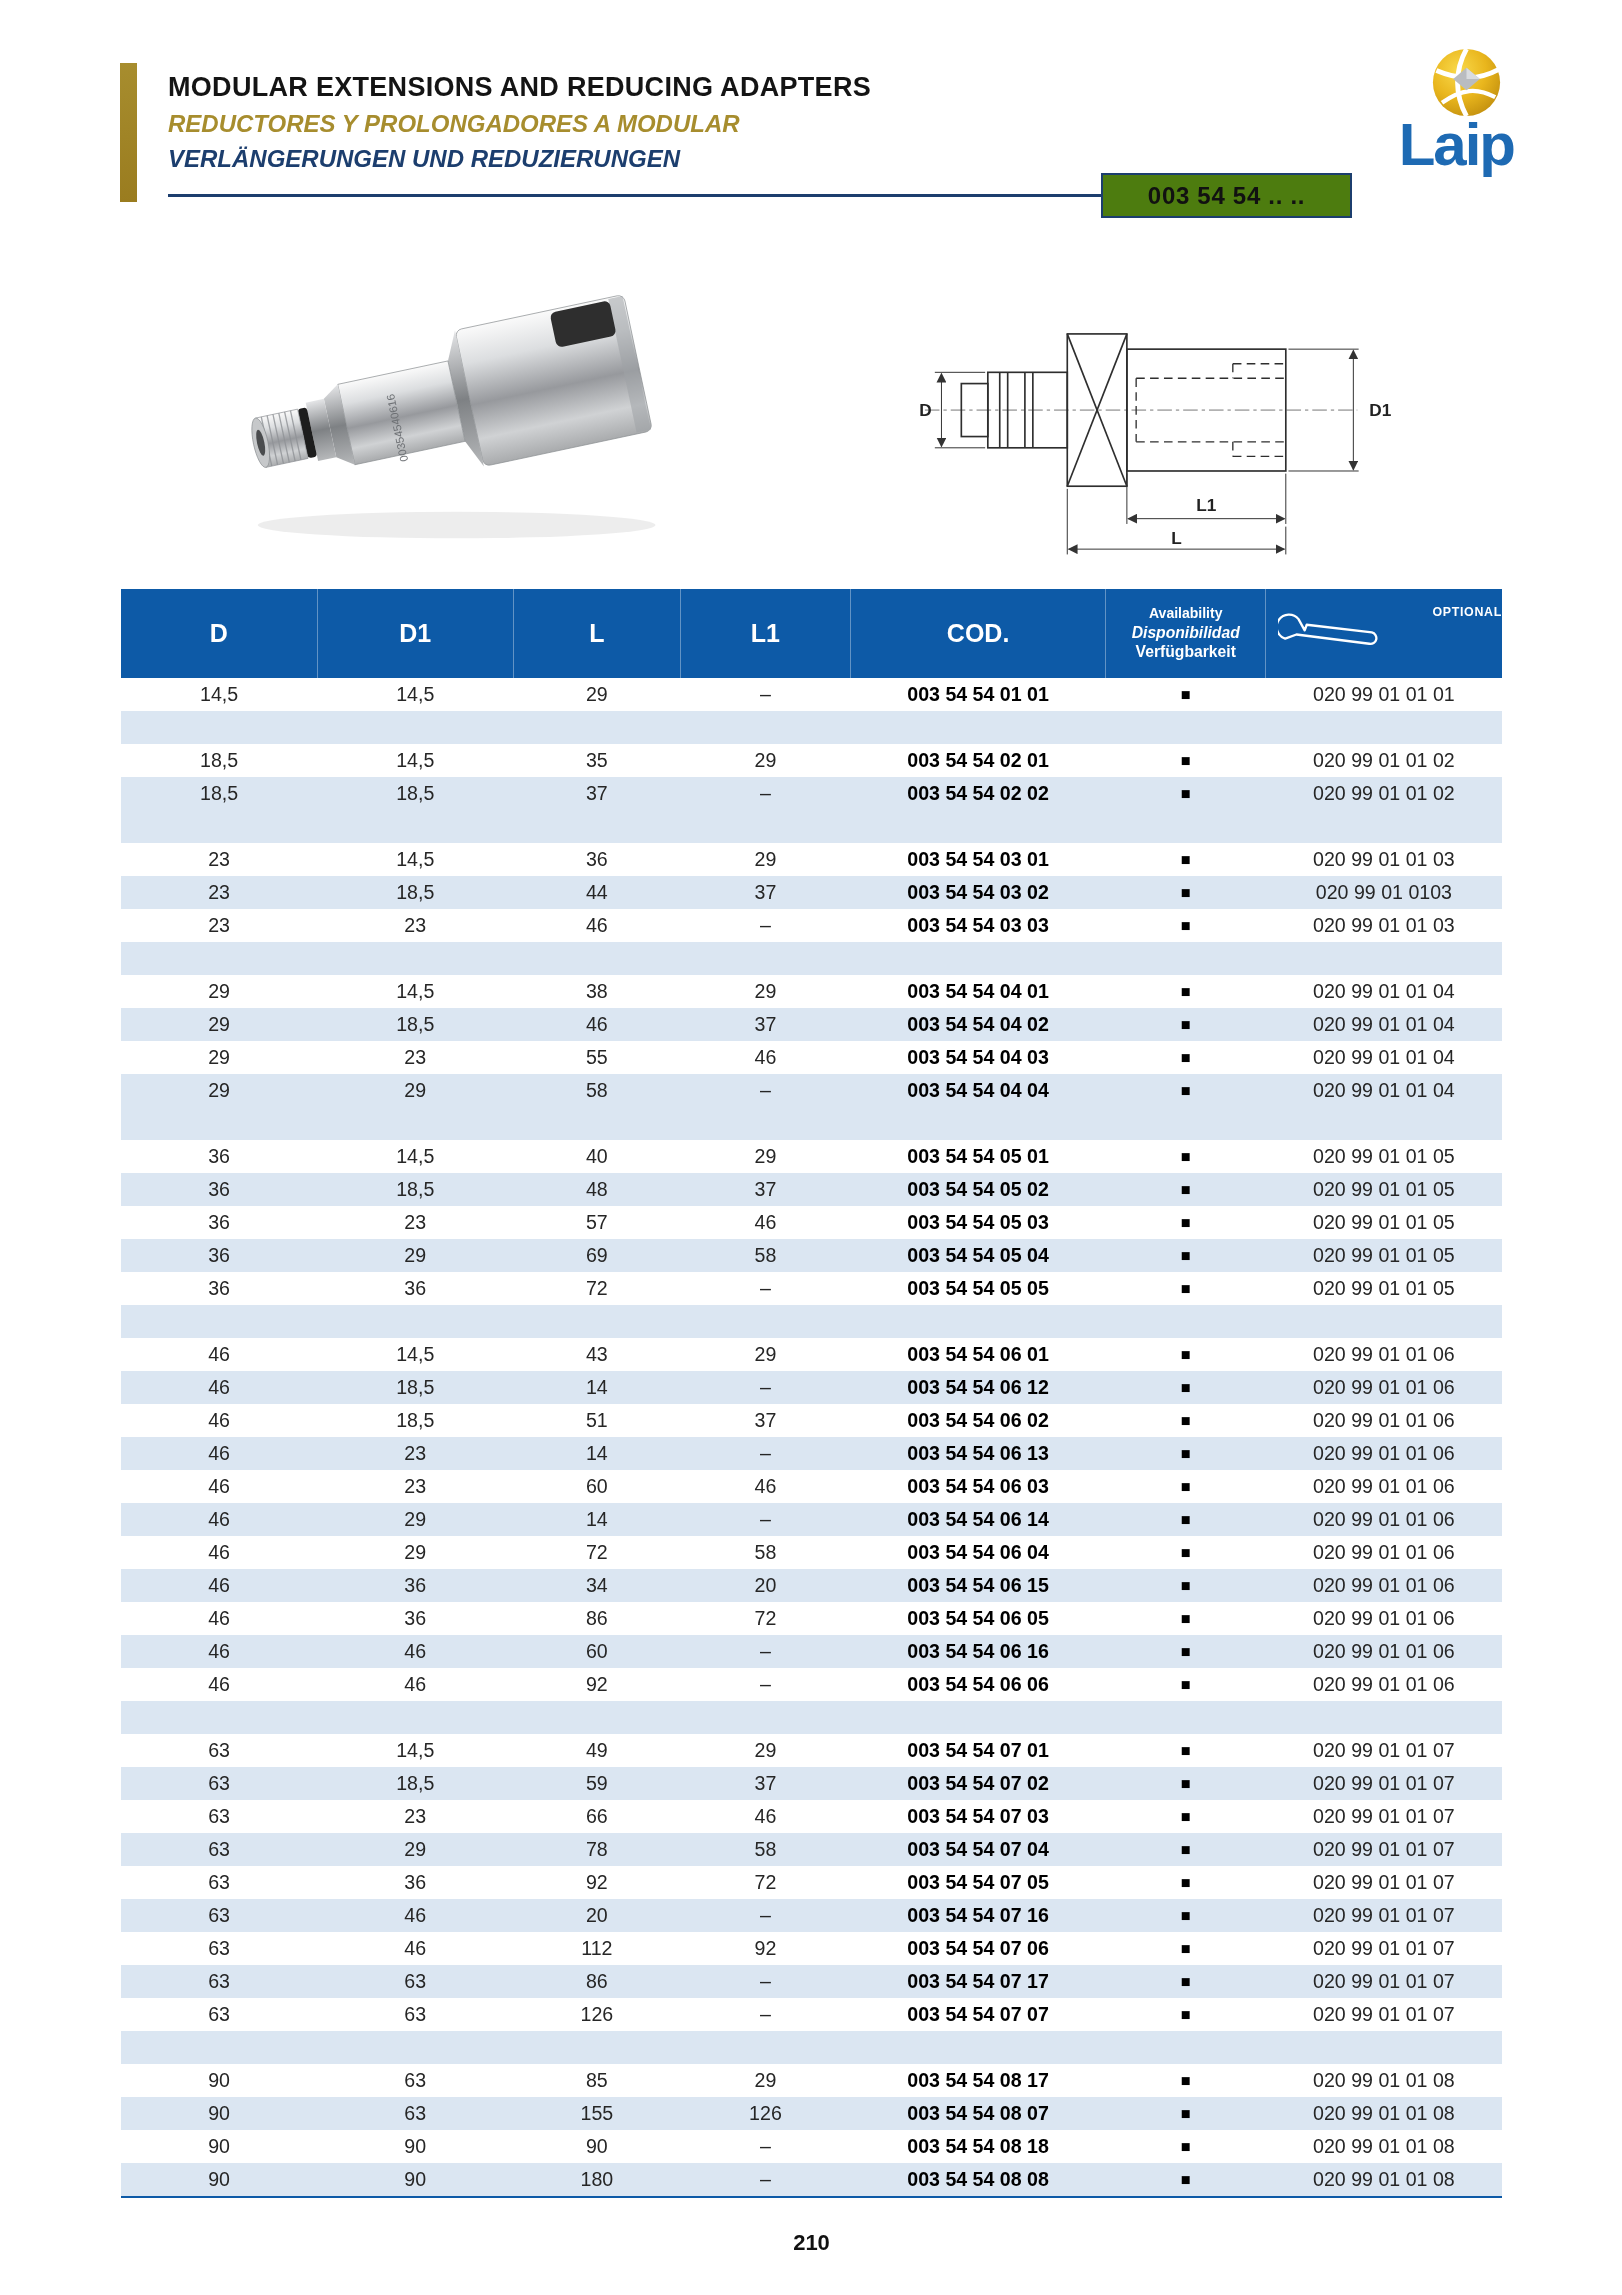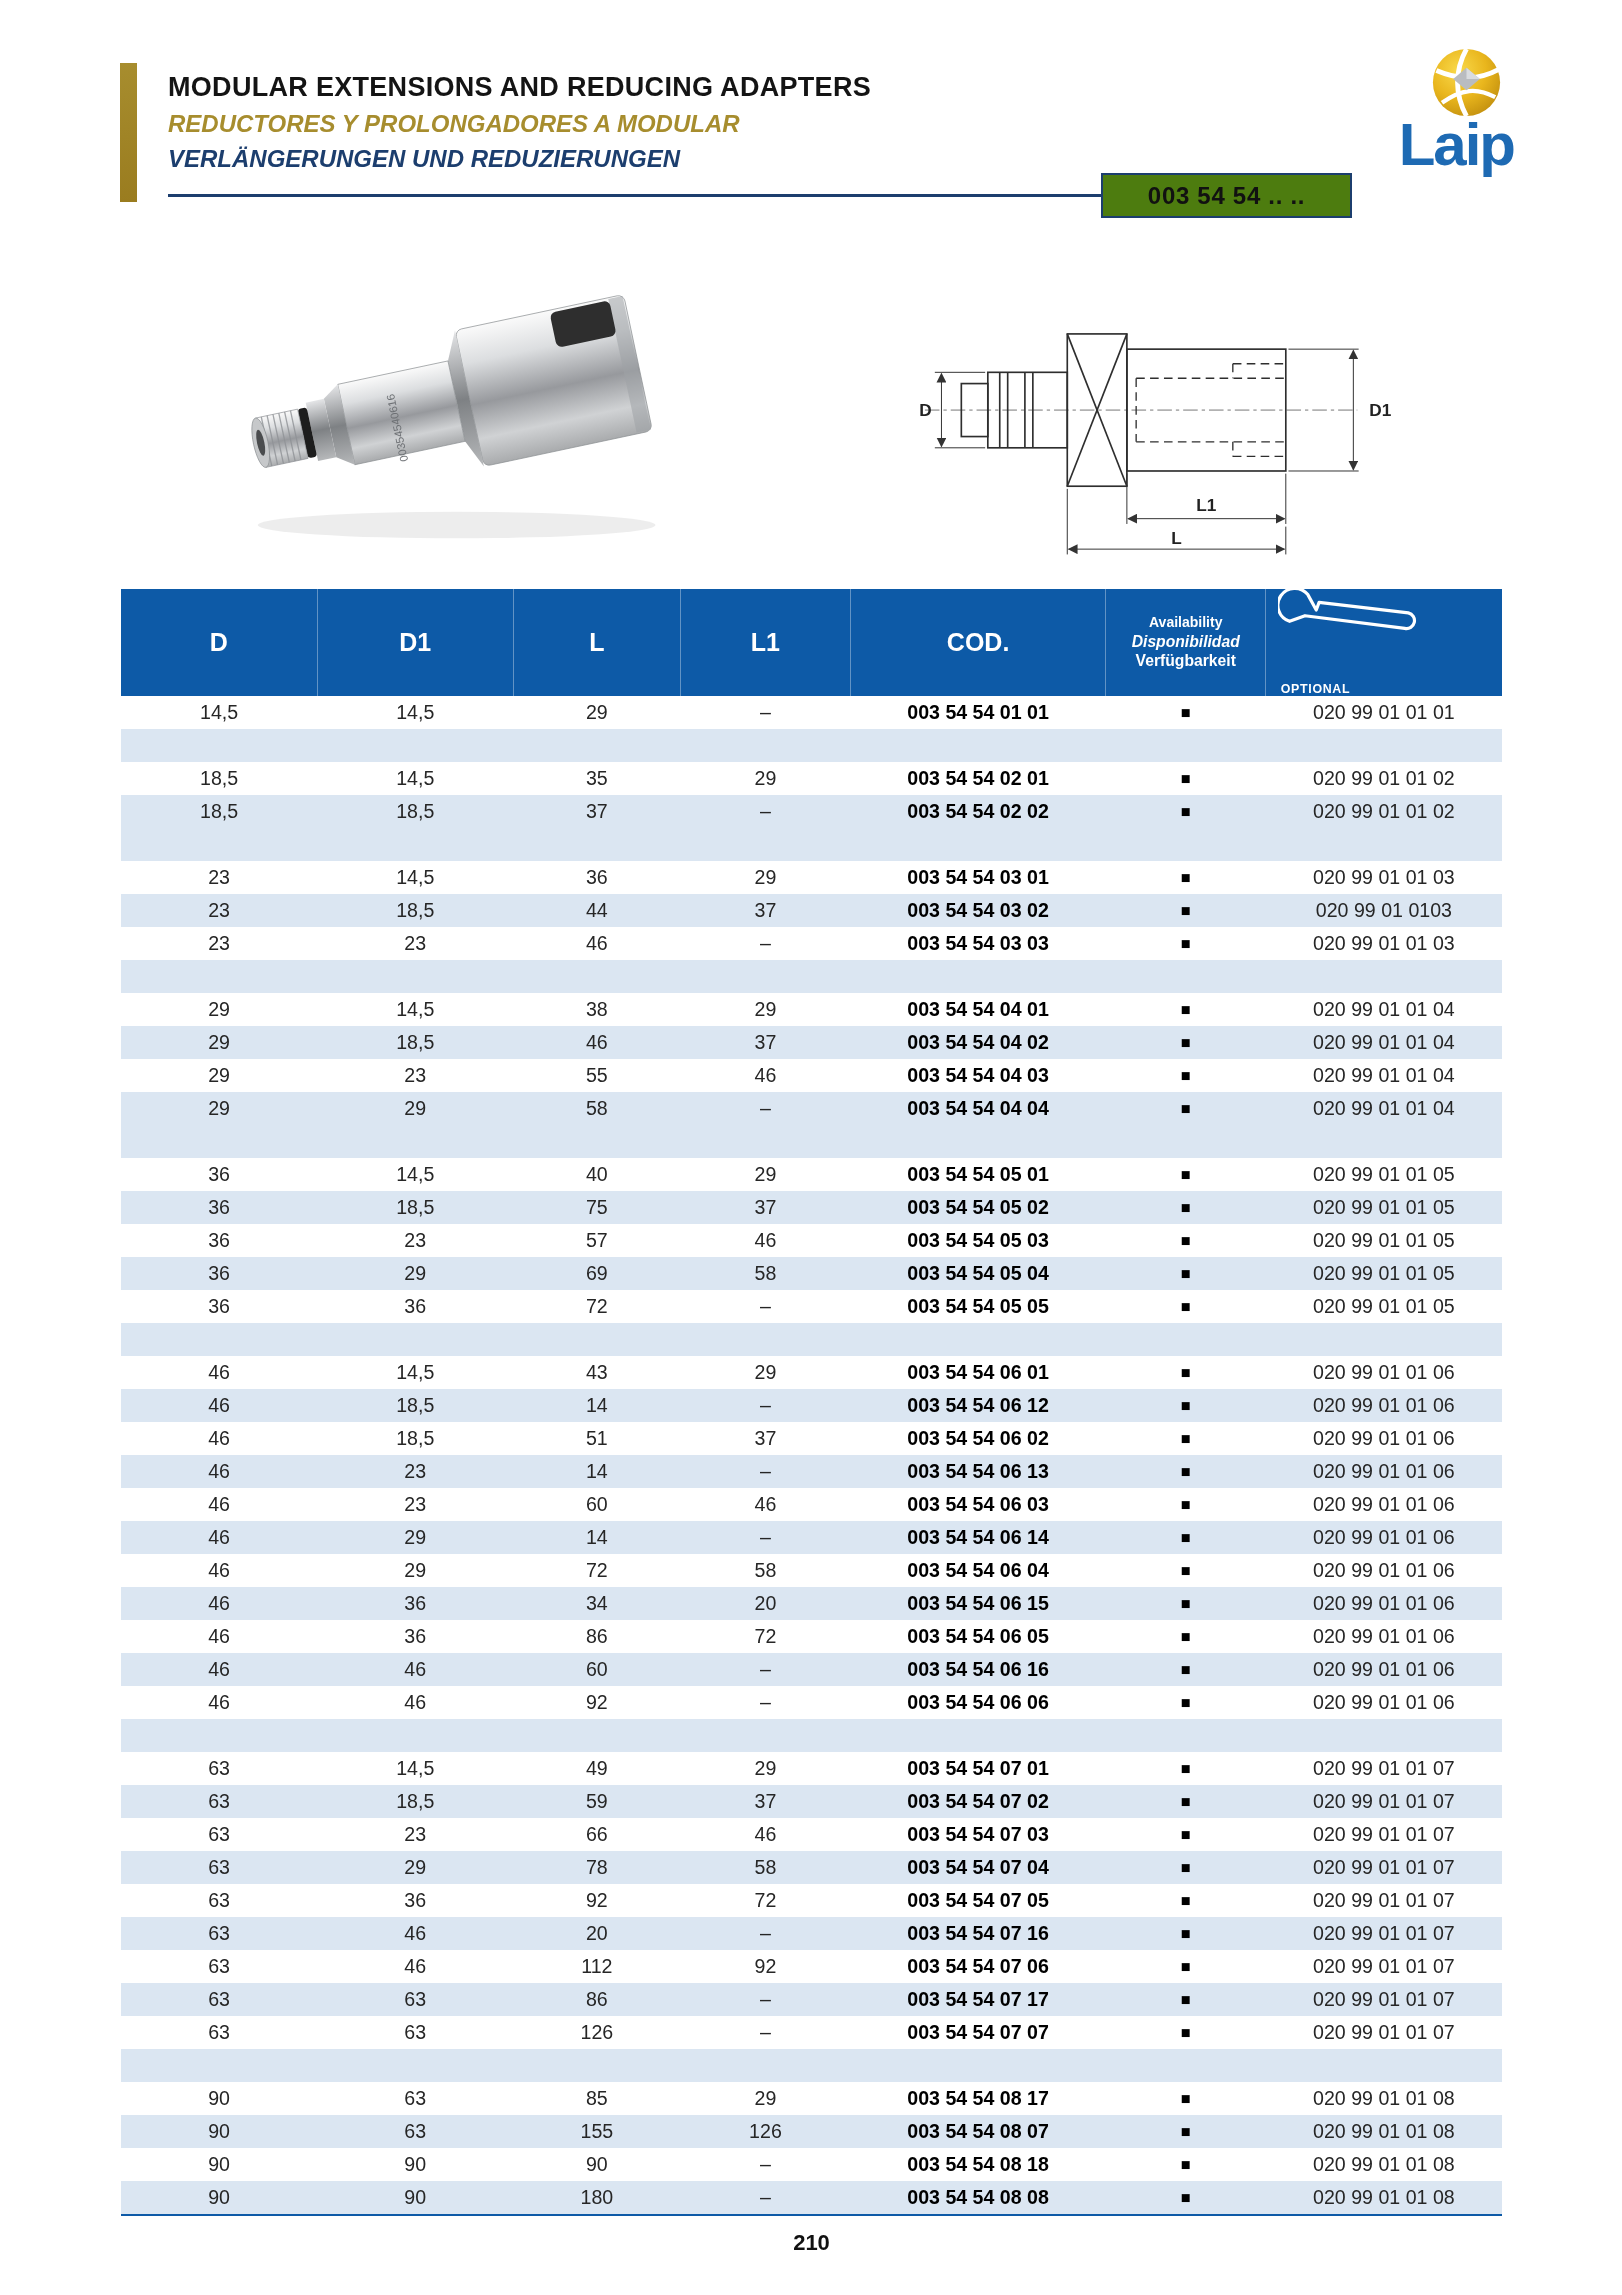--- a/index.html
+++ b/index.html
@@ -37,21 +37,21 @@
   .data-table thead th{
     background:var(--header-blue,#0d5aa7);color:#fff;height:89px;vertical-align:middle;
     font-weight:700;padding:0;
   }
   .data-table thead th + th{border-left:0.7px solid rgba(255,255,255,.35);}
   .th-num{font-size:25px;}
   .avail-head div{line-height:1.25;}
   .av1{font-size:14px;font-weight:700;text-align:center;}
   .av2{font-size:15.7px;font-weight:700;font-style:italic;}
   .av3{font-size:15.7px;font-weight:700;}
-  .opt-head{display:flex;flex-direction:column;align-items:flex-start;justify-content:flex-start;padding-left:11.8px;gap:44px;}
+  .opt-head{display:flex;align-items:flex-start;justify-content:flex-start;padding-left:11.8px;gap:44px;}
   .wrench{width:151px;height:52px;display:block;}
   .opt-label{font-size:12.4px;font-weight:700;letter-spacing:0.7px;margin-top:-2.6px;margin-left:2.6px;}
 
   .data-table tbody td{
     height:33px;line-height:33px;text-align:center;font-size:19.6px;color:#262626;
     padding:0;white-space:nowrap;overflow:hidden;
   }
   .data-table tbody tr.alt td,.data-table tbody tr.sep td{background:var(--stripe,#dbe6f2);}
   .data-table td.cod{font-weight:700;color:#000;}
   .data-table td.avail{font-size:16.4px;color:#000;}
@@ -337,21 +337,21 @@
           <td>14,5</td>
           <td>40</td>
           <td>29</td>
           <td class="cod">003 54 54 05 01</td>
           <td class="avail">■</td>
           <td>020 99 01 01 05</td>
         </tr>
         <tr class="alt">
           <td>36</td>
           <td>18,5</td>
-          <td>75</td>
+          <td>48</td>
           <td>37</td>
           <td class="cod">003 54 54 05 02</td>
           <td class="avail">■</td>
           <td>020 99 01 01 05</td>
         </tr>
         <tr class="plain">
           <td>36</td>
           <td>23</td>
           <td>57</td>
           <td>46</td>

